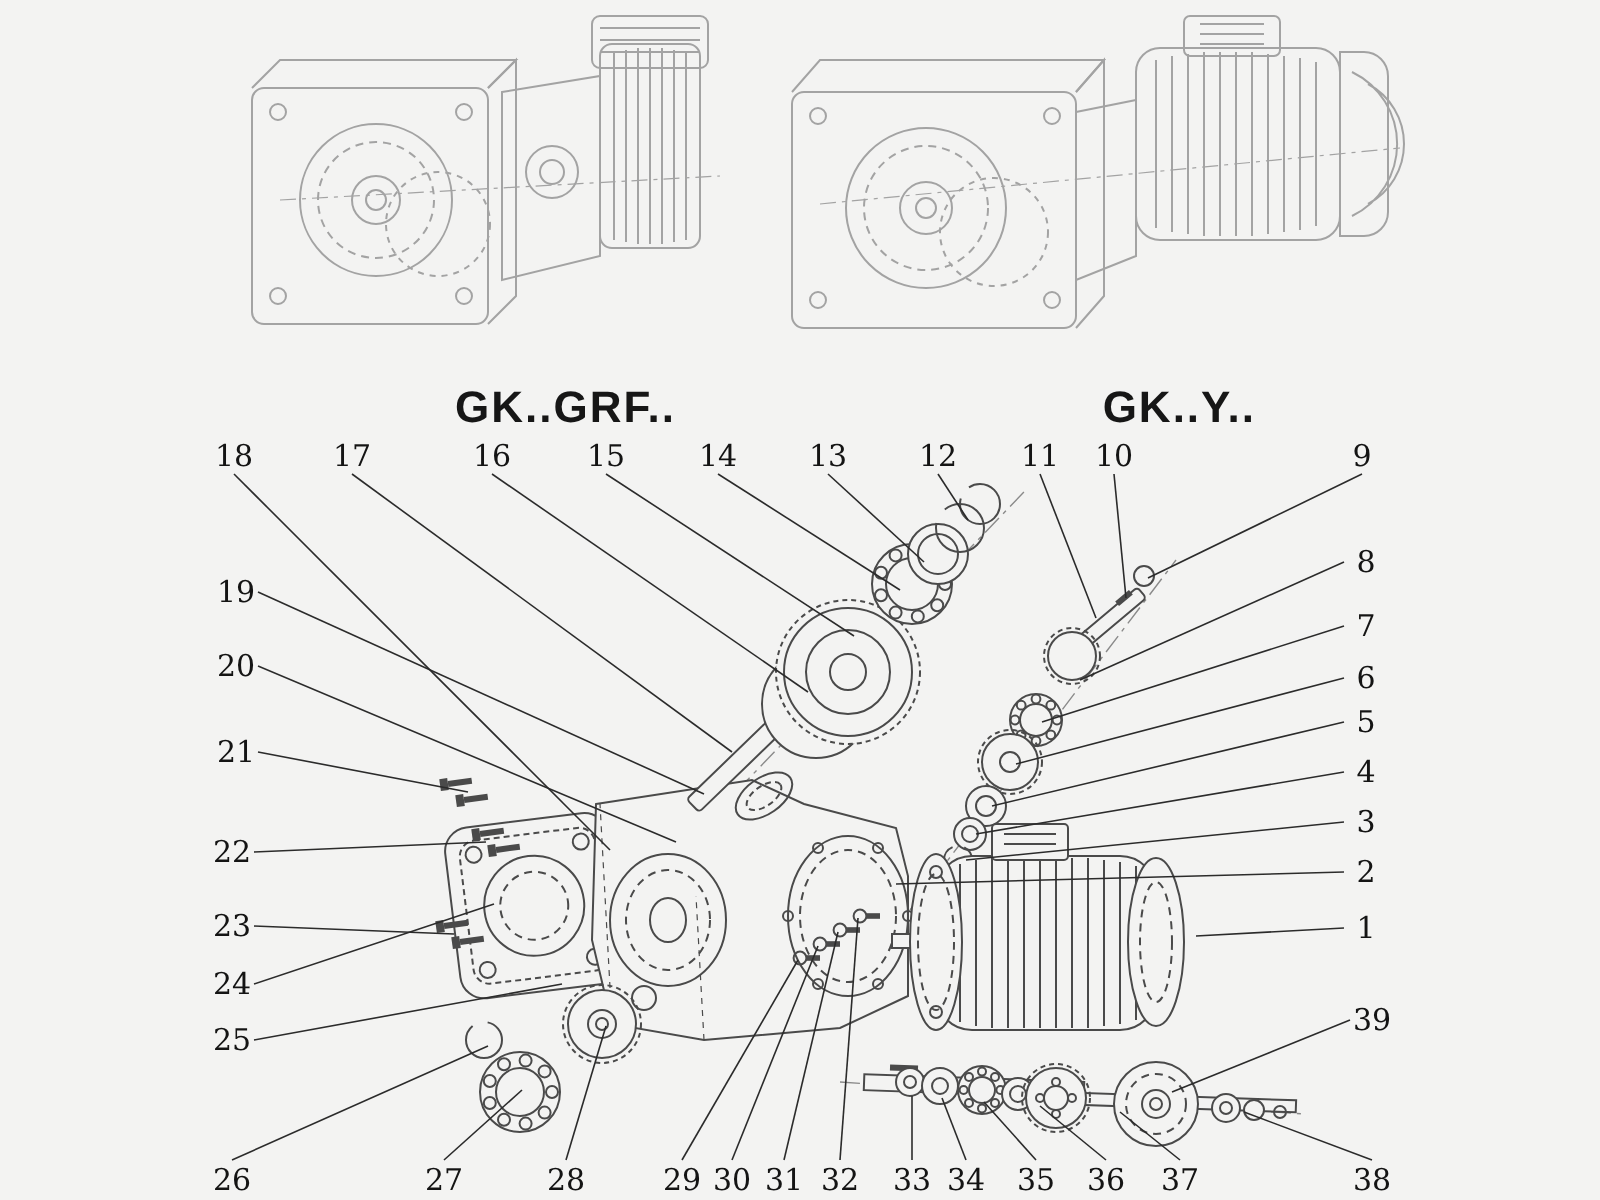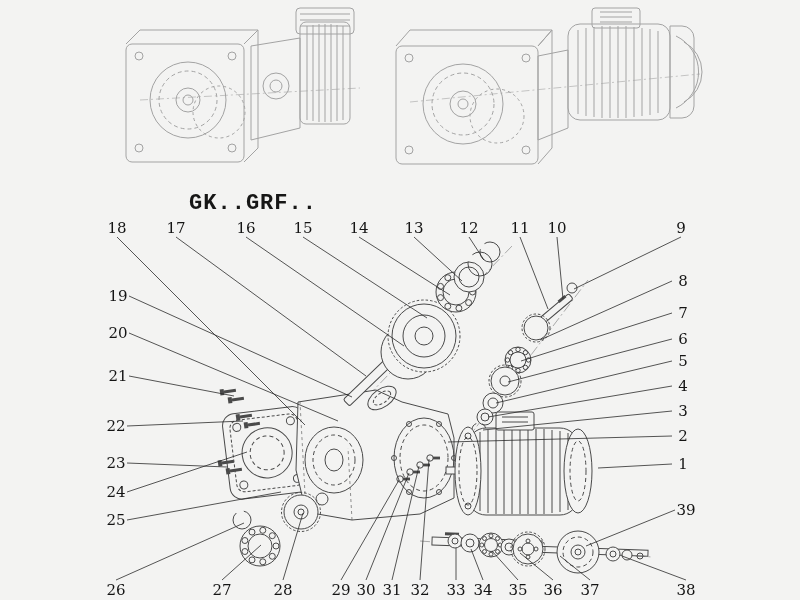--- a/index.html
+++ b/index.html
@@ -3,22 +3,22 @@
 <meta charset="utf-8">
 <style>
   html,body{margin:0;padding:0;background:#e9e9e8;}
   .canvas{
     position:relative;width:800px;height:600px;background:#f3f3f2;
     overflow:hidden;font-family:"DejaVu Serif",serif;
   }
   .canvas svg{position:absolute;left:0;top:0;}
   .model-label{
     position:absolute;font-weight:bold;font-size:22px;letter-spacing:1px;
-    color:#161616;text-align:center;white-space:nowrap;
-    font-family:Liberation Mono, monospace;
+    color:#161616;text-align:right;white-space:nowrap;
+    font-family:Liberation Sans, sans-serif;
   }
   #label-grf{left:168px;top:191px;width:170px;}
   #label-y{left:468px;top:191px;width:160px;}
   text{font-family:"DejaVu Serif",serif;}
 </style>
 </head>
 <body>
 
 <div class="canvas">
 
@@ -343,13 +343,14 @@
         <line x1="518" y1="580" x2="492" y2="551" stroke="#2b2b2b" stroke-width="0.8"></line>
         <text x="518" y="590" text-anchor="middle" dominant-baseline="central" fill="#141414" font-size="15">35</text>
         <line x1="553" y1="580" x2="520" y2="553" stroke="#2b2b2b" stroke-width="0.8"></line>
         <text x="553" y="590" text-anchor="middle" dominant-baseline="central" fill="#141414" font-size="15">36</text>
         <line x1="590" y1="580" x2="560" y2="556" stroke="#2b2b2b" stroke-width="0.8"></line>
         <text x="590" y="590" text-anchor="middle" dominant-baseline="central" fill="#141414" font-size="15">37</text>
       </g>
   </svg>
 
   <div class="model-label" id="label-grf">GK..GRF..</div>
+  <div class="model-label" id="label-y">GK..Y..</div>
 </div>
 
 </body></html>

